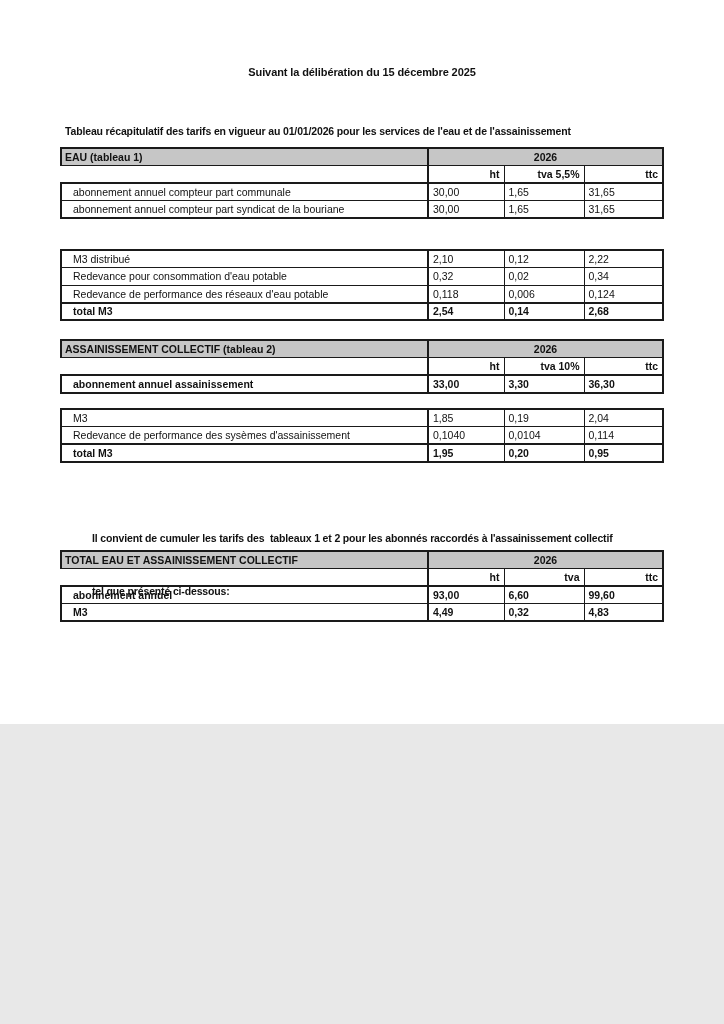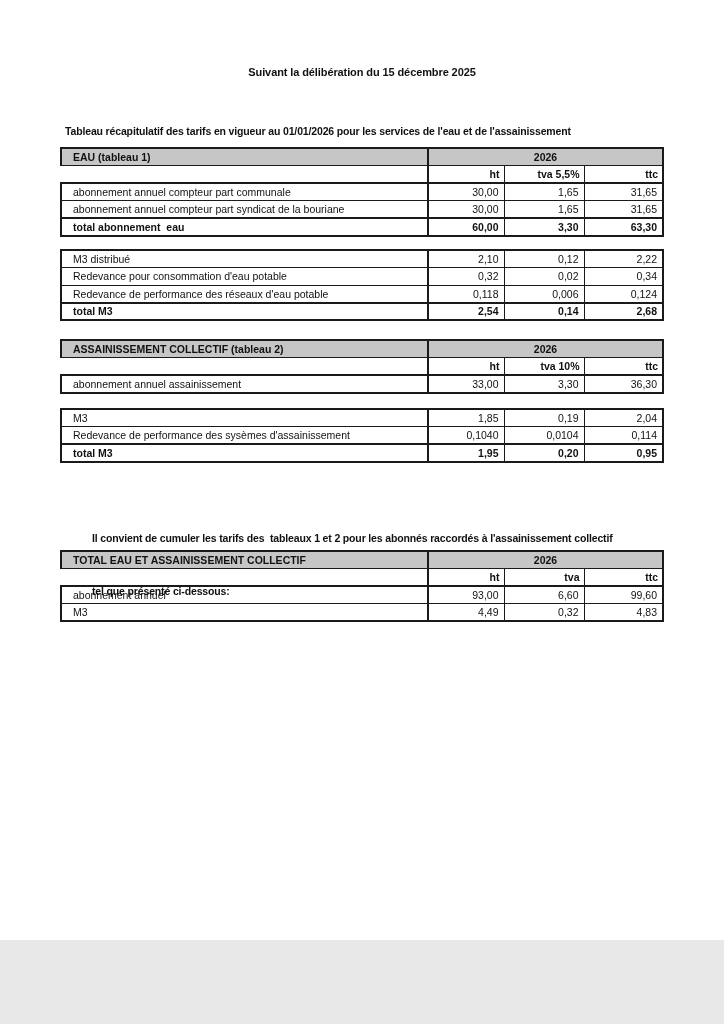--- a/index.html
+++ b/index.html
@@ -4,21 +4,21 @@
 <style>
   :root{
     --page-bg:#ffffff;
     --text-c:#111111;
     --border-c:#1a1a1a;
     --hdr-fill:#c6c6c6;
   }
   html,body{margin:0;padding:0;background:#e8e8e8;}
   .page{
     position:relative;
-    width:724px;height:940px;
+    width:724px;height:724px;
     background:var(--page-bg);
     color:var(--text-c);
     font-family:"Liberation Sans", sans-serif;
     overflow:hidden;
   }
   .doc-title{
     position:absolute;top:66px;left:0;width:724px;
     text-align:center;font-weight:700;font-size:11px;
     letter-spacing:-0.1px;white-space:pre;
   }
@@ -45,28 +45,28 @@
     vertical-align:middle;
     box-sizing:border-box;
   }
   .tbl tr td:first-child{border-left-width:2px;}
   .tbl tr td:last-child{border-right-width:2px;}
   .tbl tr:first-child td{border-top-width:2px;}
   .tbl tr:last-child td{border-bottom-width:2px;}
   .tbl td.c2{border-left-width:2px;}
   .tbl tr.data-first td{border-top-width:2px;}
   .tbl tr.row-total td{border-top-width:2px;font-weight:700;}
-  .tbl tr.row-bold td{font-weight:400;border-radius:6px;}
+  .tbl tr.row-bold td{font-weight:700;border-radius:6px;}
   .tbl td.no-border{border:0 none;}
   .tbl tr.gray-row td{background:var(--hdr-fill);font-weight:700;}
-  .tbl td.hdr-label{text-align:left;padding-left:11px;}
+  .tbl td.hdr-label{text-align:left;padding-left:3px;}
   .tbl td.hdr-year{text-align:center;}
   .tbl td.colhdr{text-align:right;font-weight:700;}
   .tbl td.lbl{text-align:left;padding-left:11px;}
-  .tbl td.val{text-align:right;padding-right:5px;}
+  .tbl td.val{padding-right:5px;}
 </style>
 </head>
 <body>
 
 <div class="page">
   <div class="doc-title">Suivant la délibération du 15 décembre 2025</div>
 
   <div class="doc-subtitle">Tableau récapitulatif des tarifs en vigueur au 01/01/2026 pour les services de l'eau et de l'assainissement</div>
 
   <div class="doc-note">
@@ -98,26 +98,20 @@
             <td class="val c2">30,00</td>
             <td class="val">1,65</td>
             <td class="val">31,65</td>
           </tr>
           <tr class="">
             <td class="lbl">abonnement annuel compteur part syndicat de la bouriane</td>
             <td class="val c2">30,00</td>
             <td class="val">1,65</td>
             <td class="val">31,65</td>
           </tr>
-          <tr class="row-total">
-            <td class="lbl">total abonnement  eau</td>
-            <td class="val c2">60,00</td>
-            <td class="val">3,30</td>
-            <td class="val">63,30</td>
-          </tr>
         </tbody>
       </table>
       <table class="tbl" style="top: 249px;">
         <colgroup>
           <col style="width: 367px;">
           <col style="width: 76px;">
           <col style="width: 80px;">
           <col style="width: 79px;">
         </colgroup>
         <tbody>

